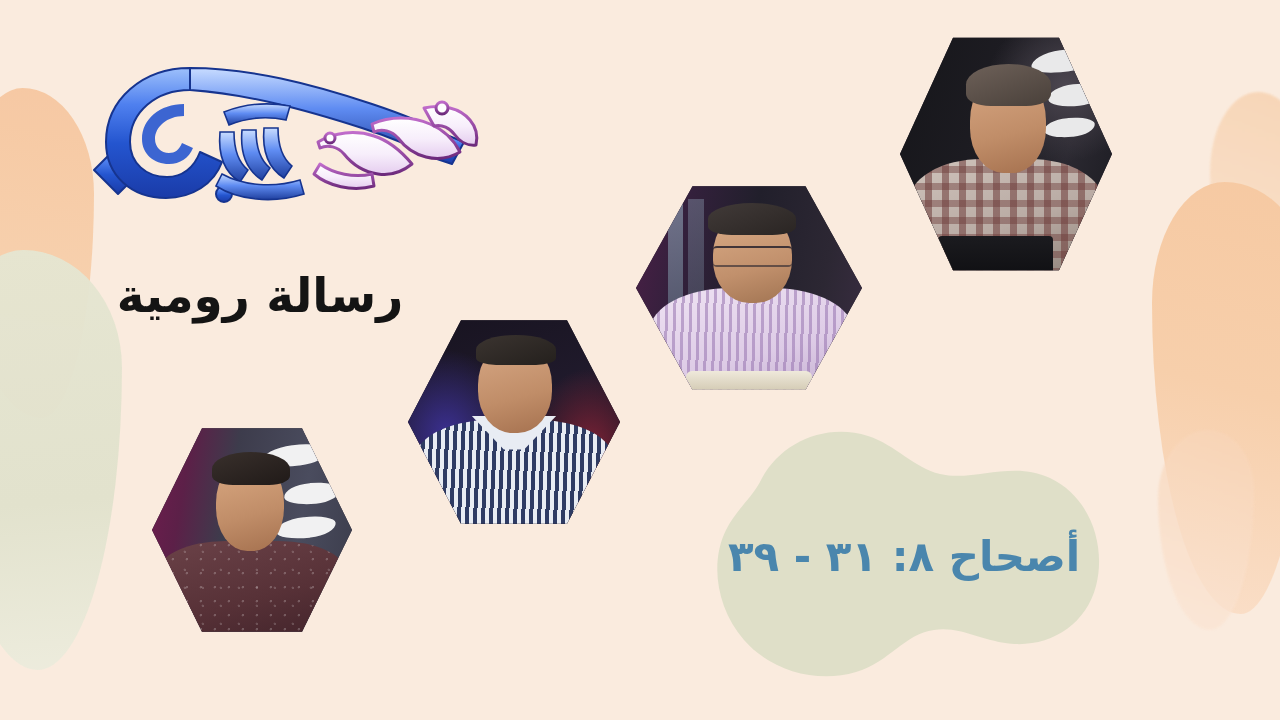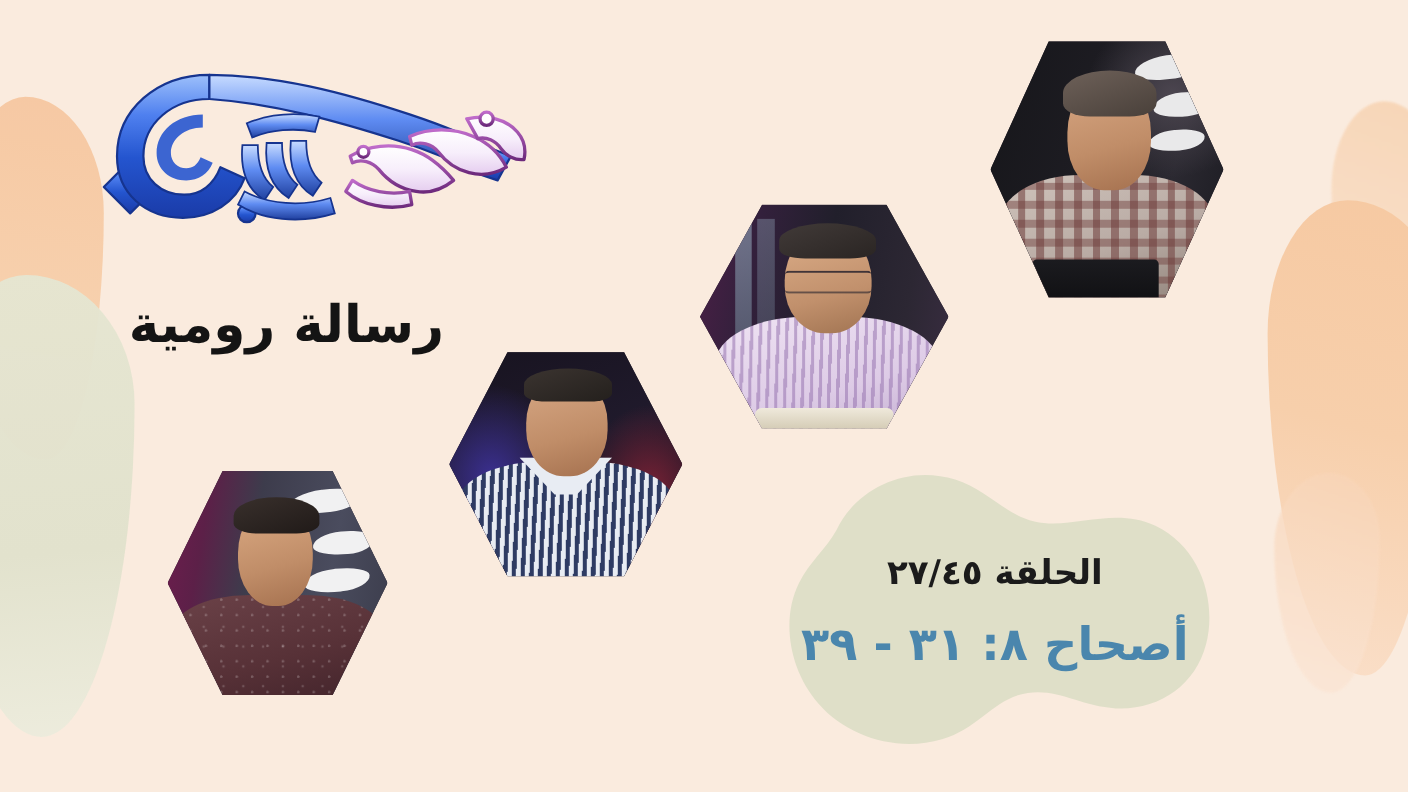--- a/index.html
+++ b/index.html
@@ -414,18 +414,17 @@
 
   <div id="info-blob">
     <svg viewBox="0 0 444 252" xmlns="http://www.w3.org/2000/svg" aria-hidden="true">
       <path d="M78 52 C96 14 142 -8 186 6 C214 15 232 38 258 44
                C292 52 330 30 368 48 C410 68 424 118 414 156
                C404 194 370 216 332 214 C300 212 280 196 252 200
                C222 204 208 232 174 242 C134 254 88 240 62 210
                C34 178 28 132 44 100 C54 80 68 70 78 52 Z" fill="#dfdfc8"></path>
     </svg>
     <div id="info-text">
-      <div id="episode-label">الحلقة ٢٧/٤٥</div>
       <div id="verse-reference">أصحاح ٨: ٣١ - ٣٩</div>
     </div>
   </div>
 
 </div>
 
 </body></html>

